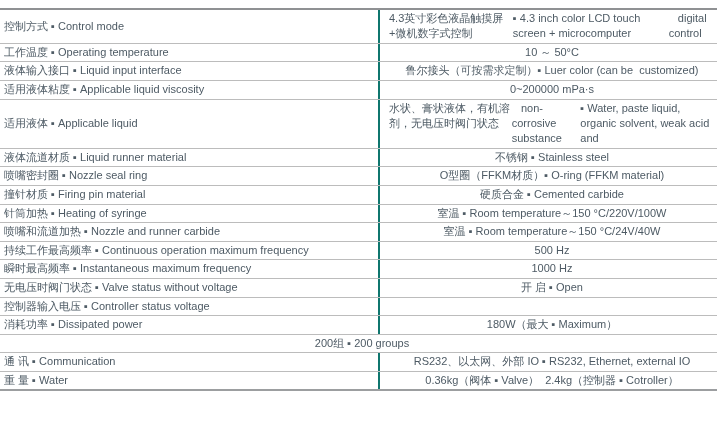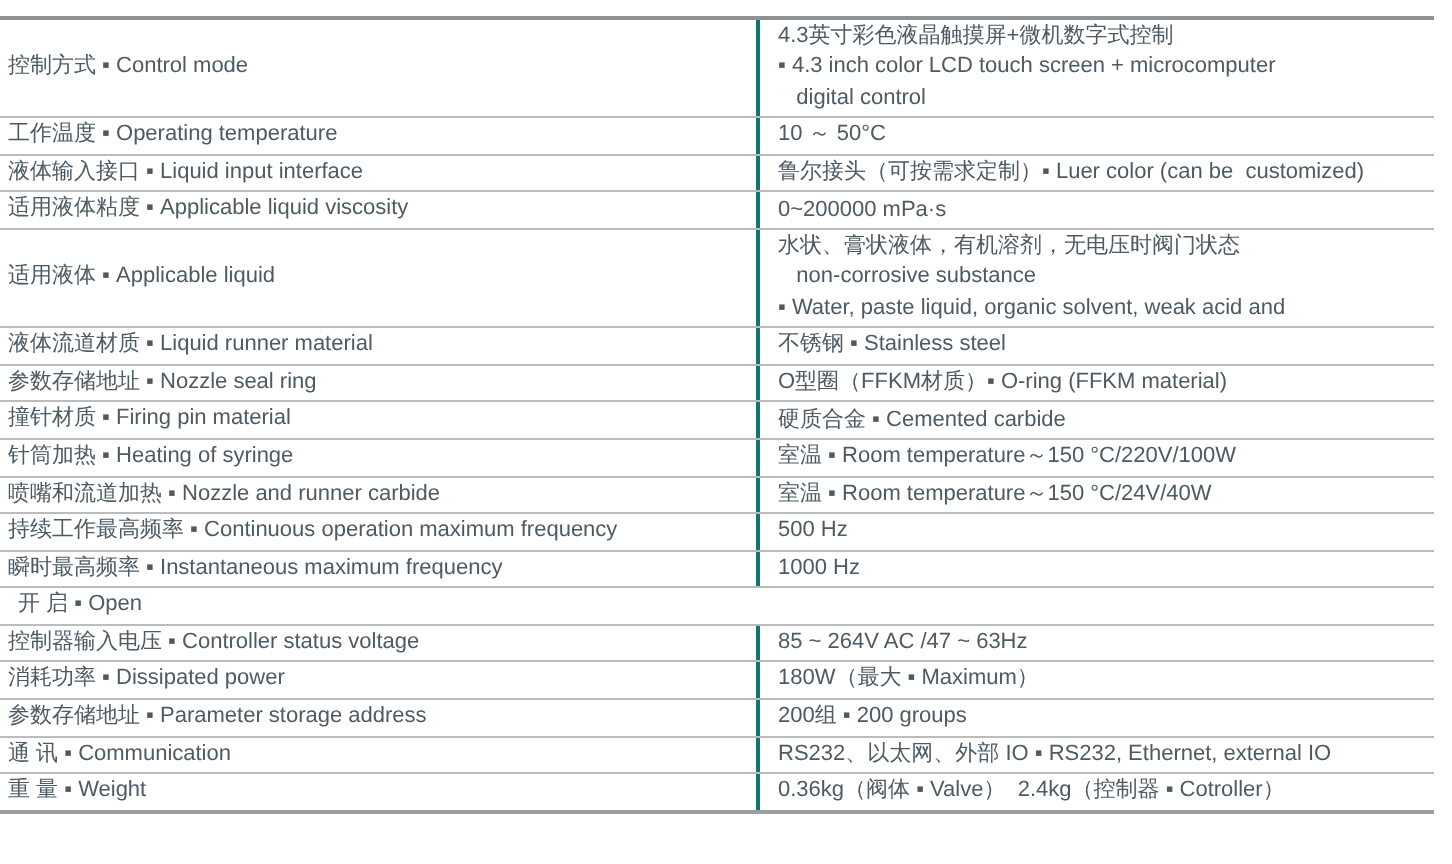--- a/index.html
+++ b/index.html
@@ -31,21 +31,21 @@
     border-right:2px solid #0f766e;
     display:flex;
     align-items:center;
     padding:1px 6px 1px 4px;
     line-height:15.6px;
     min-height:16.6px;
   }
   .value-cell{
     flex:1;
     display:flex;
-    flex-direction:column;
+    flex-direction:row;
     justify-content:center;
     box-sizing:border-box;
     padding:1px 2px 1px 9px;
   }
   .value-line{
     line-height:15.4px;
     white-space:pre-wrap;
   }
 </style>
 </head>
@@ -94,21 +94,21 @@
 
   <div class="spec-row">
     <div class="label-cell">液体流道材质 ▪ Liquid runner material</div>
     <div class="value-cell">
           <div class="value-line">不锈钢 ▪ Stainless steel</div>
         </div>
   </div>
 
 
   <div class="spec-row">
-    <div class="label-cell">参数存储地址 ▪ Nozzle seal ring</div>
+    <div class="label-cell">喷嘴密封圈 ▪ Nozzle seal ring</div>
     <div class="value-cell">
           <div class="value-line">O型圈（FFKM材质）▪ O-ring (FFKM material)</div>
         </div>
   </div>
 
   <div class="spec-row">
     <div class="label-cell">撞针材质 ▪ Firing pin material</div>
     <div class="value-cell">
           <div class="value-line">硬质合金 ▪ Cemented carbide</div>
         </div>
@@ -136,53 +136,50 @@
   </div>
 
   <div class="spec-row">
     <div class="label-cell">瞬时最高频率 ▪ Instantaneous maximum frequency</div>
     <div class="value-cell">
           <div class="value-line">1000 Hz</div>
         </div>
   </div>
 
   <div class="spec-row">
+    <div class="label-cell">无电压时阀门状态 ▪ Valve status without voltage</div>
     <div class="value-cell">
           <div class="value-line">开 启 ▪ Open</div>
         </div>
   </div>
 
   <div class="spec-row">
     <div class="label-cell">控制器输入电压 ▪ Controller status voltage</div>
-    <div class="value-cell">
-          <div class="value-line">85 ~ 264V AC /47 ~ 63Hz</div>
-        </div>
   </div>
 
   <div class="spec-row">
     <div class="label-cell">消耗功率 ▪ Dissipated power</div>
     <div class="value-cell">
           <div class="value-line">180W（最大 ▪ Maximum）</div>
         </div>
   </div>
 
   <div class="spec-row">
-    <div class="label-cell">参数存储地址 ▪ Parameter storage address</div>
     <div class="value-cell">
           <div class="value-line">200组 ▪ 200 groups</div>
         </div>
   </div>
 
   <div class="spec-row">
     <div class="label-cell">通 讯 ▪ Communication</div>
     <div class="value-cell">
           <div class="value-line">RS232、以太网、外部 IO ▪ RS232, Ethernet, external IO</div>
         </div>
   </div>
 
   <div class="spec-row">
-    <div class="label-cell">重 量 ▪ Weight</div>
+    <div class="label-cell">重 量 ▪ Water</div>
     <div class="value-cell">
           <div class="value-line">0.36kg（阀体 ▪ Valve）  2.4kg（控制器 ▪ Cotroller）</div>
         </div>
   </div>
 </div>
 </div>
 
 </body></html>

